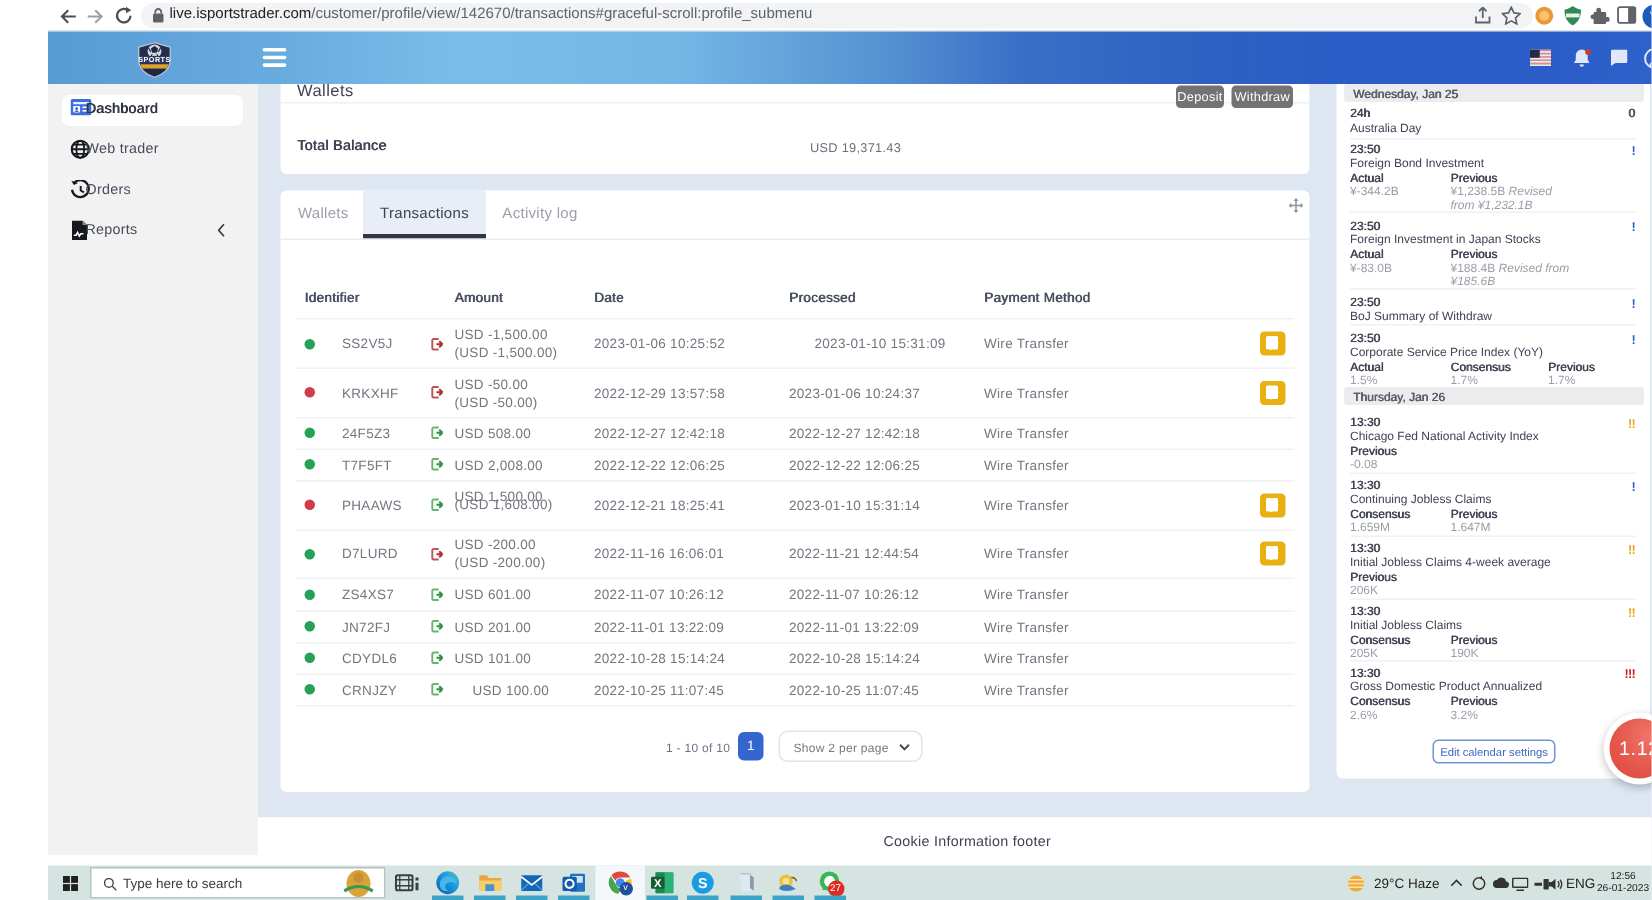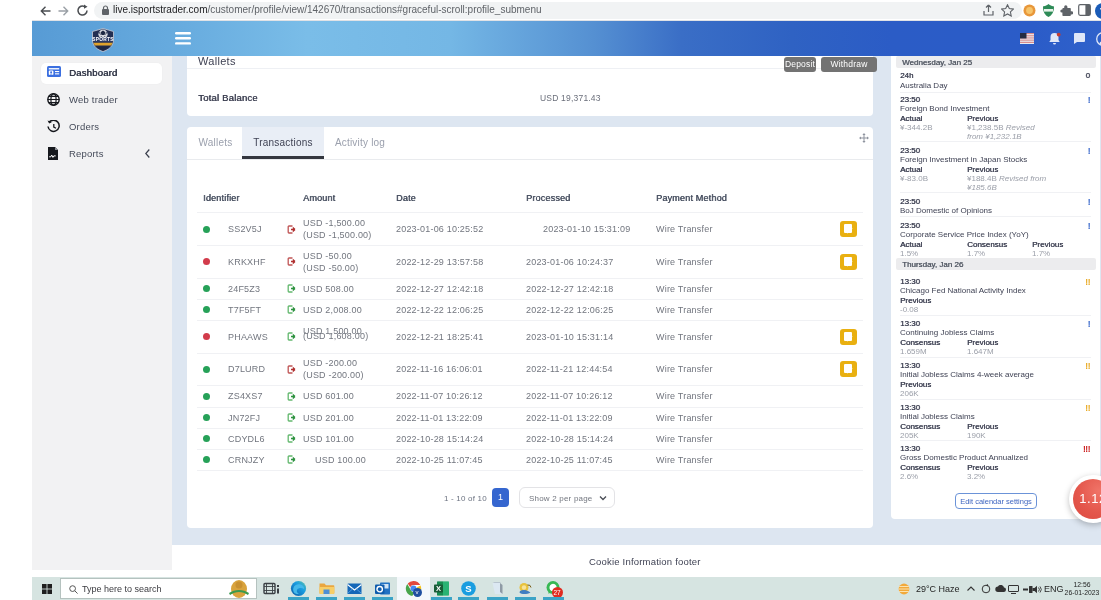--- a/index.html
+++ b/index.html
@@ -15,35 +15,35 @@
 
 #navbar { left:0; top:21px; width:1101px; height:35px;
   background:linear-gradient(90deg,#579bd5 0%,#68acdf 14%,#7abde8 25%,#74b7e5 38%,#5590d2 51%,#3a6ec6 59%,#2f62c3 69%,#2b5cc6 78%,#2b5cc8 91%,#3164cc 100%); }
 
 #sbtrack { left:1093px; top:21px; width:8px; height:556px; background:#f2f2f2; }
 #sbthumb { left:1093px; top:62px; width:8px; height:505px; background:#a9a9a9; }
 .sbarrow { left:1093px; width:8px; height:9px; color:#555; font-size:6px; text-align:center; line-height:9px; background:#f2f2f2;}
 
 #sidebar { left:0; top:56px; width:140px; height:514px; background:#f2f2f3; }
 .sideitem { position:absolute; left:0; width:140px; height:20px; font-size:9.5px; color:#454b59; letter-spacing:0.2px; }
-.sideitem .label { position:absolute; left:37px; top:4px; }
+.sideitem .label { position:absolute; left:25px; top:4px; }
 .sideitem svg { position:absolute; left:15px; top:3px; }
 #active-item { position:absolute; left:9px; top:7px; width:121px; height:21px; background:#fff; border-radius:5px; box-shadow:0 0 2px rgba(0,0,0,.04); }
 
 #content { left:140px; top:56px; width:953px; height:489px; background:#dde6f1; }
 .card { position:absolute; background:#fff; }
 #walletcard { left:15px; top:0; width:686px; height:60px; border-radius:0 0 4px 4px; }
 #tabscard { left:15px; top:71px; width:686px; height:401px; border-radius:4px; }
 #calcard { left:719px; top:0; width:209px; height:463px; border-radius:0 0 4px 4px; font-size:8px; }
 
 #walletcard h1 { position:absolute; left:11px; top:-1px; font-size:11px; font-weight:normal; color:#3f4254; letter-spacing:0.3px; }
 #wc-sep { position:absolute; left:0; top:12px; width:686px; height:1px; background:#eef0f4; }
 .btn { position:absolute; top:1px; height:15px; background:#737373; color:#fff; font-size:8.5px; text-align:center; line-height:15px; border-radius:3px; letter-spacing:0.2px; }
 #btn-dep { left:597px; width:32px; }
-#btn-wd { left:634px; width:56px; }
+#btn-wd { left:634px; width:41px; }
 #tb-label { position:absolute; left:11px; top:36px; font-size:9.5px; color:#3f4254; letter-spacing:0.2px; text-shadow:0.45px 0 0 currentColor; }
 #tb-val { position:absolute; left:353px; top:37px; font-size:8.5px; color:#6b6f7b; letter-spacing:0.2px; }
 
 .tab { position:absolute; top:0; height:32px; font-size:10px; line-height:32px; text-align:center; color:#9ba0ad; letter-spacing:0.2px; }
 #tab2 { background:#e9eef6; color:#3f4254; border-bottom:3px solid #33363f; }
 #tabrow-sep { position:absolute; left:0; top:32px; width:686px; height:1px; background:#e9ebee; }
 #moveicon { position:absolute; left:672px; top:2px; }
 
 .th { position:absolute; font-size:9px; color:#464e5f; letter-spacing:0.2px; text-shadow:0.45px 0 0 currentColor; }
 .td { position:absolute; font-size:9px; color:#72767f; letter-spacing:0.2px; white-space:nowrap; }
@@ -442,21 +442,21 @@
       <div class="imp impb" style="top:89.5px">!</div>
       <div class="cn" style="left:9px;top:99px">Foreign Investment in Japan Stocks</div>
       <div class="cl" style="left:9px;top:108.5px">Actual</div>
       <div class="cl" style="left:76px;top:108.5px">Previous</div>
       <div class="cv" style="left:9px;top:118px">¥-83.0B</div>
       <div class="cv" style="left:76px;top:118px">¥188.4B <i>Revised from</i></div>
       <div class="cv" style="left:76px;top:127px"><i>¥185.6B</i></div>
       <div class="calsep" style="top:136px"></div>
       <div class="ct" style="left:9px;top:140.5px">23:50</div>
       <div class="imp impb" style="top:140.5px">!</div>
-      <div class="cn" style="left:9px;top:150px">BoJ Domestic of Opinions</div>
+      <div class="cn" style="left:9px;top:150px">BoJ Summary of Withdraw</div>
       <div class="calsep" style="top:159.5px"></div>
       <div class="ct" style="left:9px;top:164.5px">23:50</div>
       <div class="imp impb" style="top:164.5px">!</div>
       <div class="cn" style="left:9px;top:174px">Corporate Service Price Index (YoY)</div>
       <div class="cl" style="left:9px;top:183.5px">Actual</div>
       <div class="cl" style="left:76px;top:183.5px">Consensus</div>
       <div class="cl" style="left:141px;top:183.5px">Previous</div>
       <div class="cv" style="left:9px;top:193px">1.5%</div>
       <div class="cv" style="left:76px;top:193px">1.7%</div>
       <div class="cv" style="left:141px;top:193px">1.7%</div>

